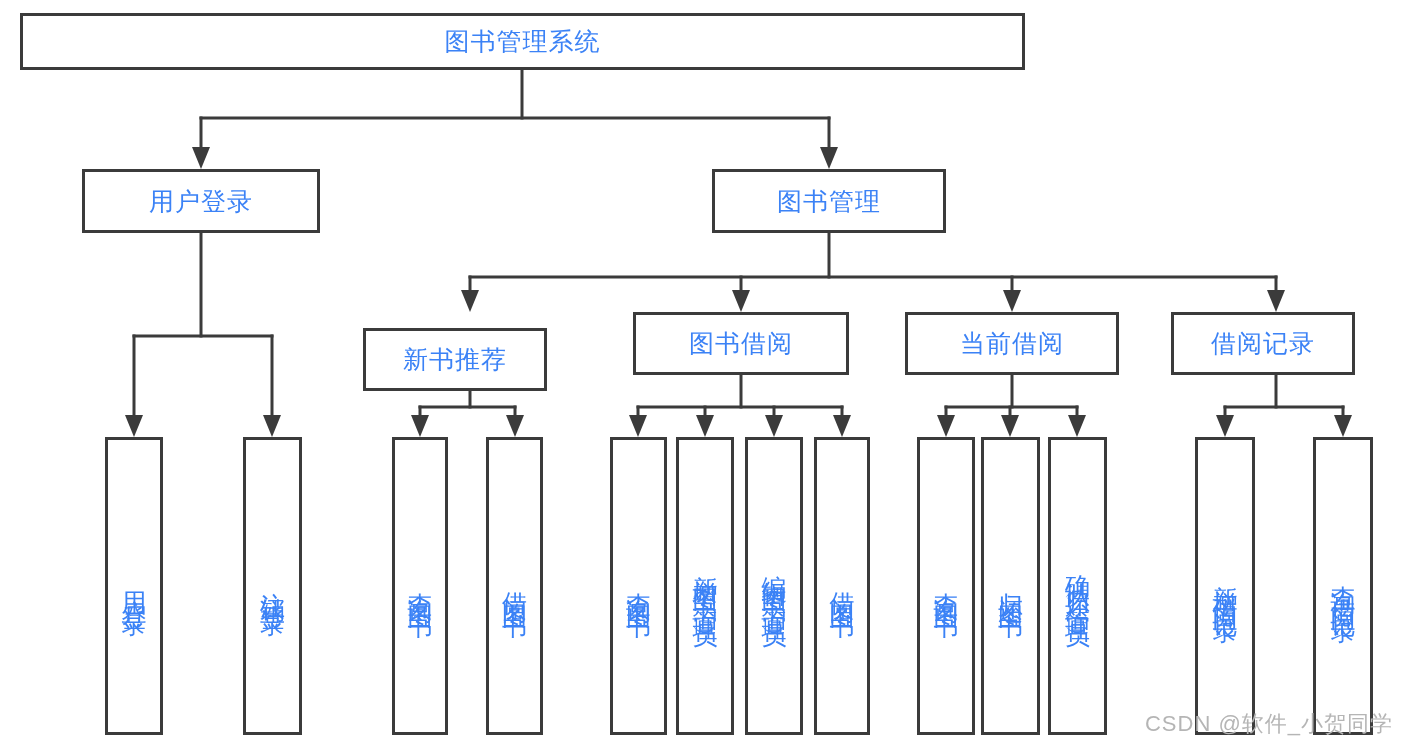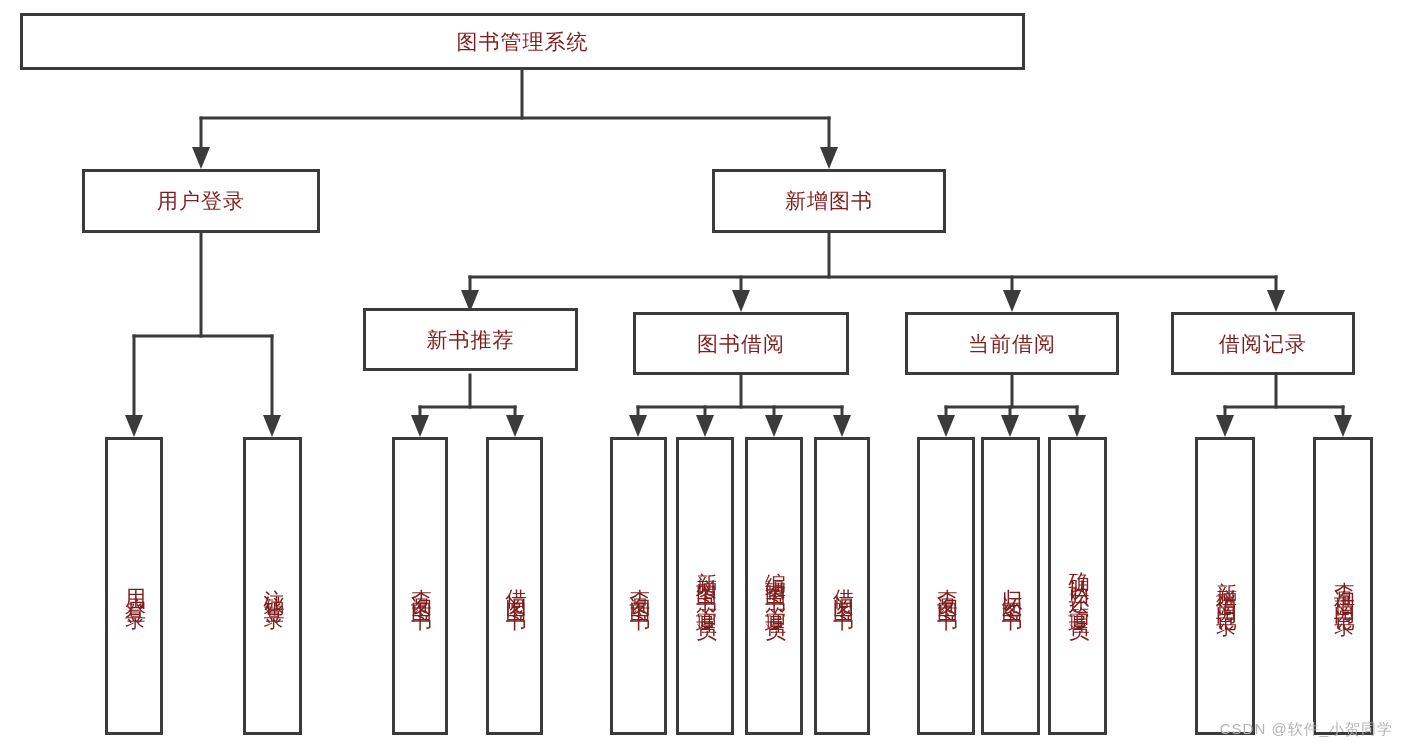--- a/index.html
+++ b/index.html
@@ -27,38 +27,37 @@
     stroke: none;
   }
   .box {
     position: absolute;
     box-sizing: border-box;
     border: 3px solid #3b3b3b;
     background: #ffffff;
     display: flex;
     align-items: center;
     justify-content: center;
-    color: #7f1d1d;
-    font-size: 21px;
+    color: #3b82f6;
+    font-size: 25px;
     text-align: center;
     white-space: nowrap;
-    font-family: Liberation Mono, monospace;
   }
   .hbox { letter-spacing: 1px; }
   .vbox {
     writing-mode: vertical-rl;
     letter-spacing: 7px;
     line-height: 1;
     white-space: nowrap;
   }
   .watermark {
     position: absolute;
     right: 12px;
     bottom: 8px;
-    font-size: 15px;
+    font-size: 22px;
     color: #b5b5b5;
     letter-spacing: 1px;
     pointer-events: none;
   }
 </style>
 </head>
 <body>
 
 <div class="canvas">
 
@@ -134,23 +133,23 @@
       <path d="M1225 407 V418"></path>
         <polygon points="1216,415 1234,415 1225,437"></polygon>
       <path d="M1343 407 V418"></path>
         <polygon points="1334,415 1352,415 1343,437"></polygon>
     </g>
   </svg>
 
   <div class="box hbox" style="left:20px;top:13px;width:1005px;height:57px">图书管理系统</div>
 
   <div class="box hbox" style="left:82px;top:169px;width:238px;height:64px">用户登录</div>
-  <div class="box hbox" style="left:712px;top:169px;width:234px;height:64px">新增图书</div>
+  <div class="box hbox" style="left:712px;top:169px;width:234px;height:64px">图书管理</div>
 
-  <div class="box hbox" style="left:363px;top:308px;width:215px;height:63px">新书推荐</div>
+  <div class="box hbox" style="left:363px;top:328px;width:184px;height:63px">新书推荐</div>
   <div class="box hbox" style="left:905px;top:312px;width:214px;height:63px">当前借阅</div>
   <div class="box hbox" style="left:633px;top:312px;width:216px;height:63px">图书借阅</div>
   <div class="box hbox" style="left:1171px;top:312px;width:184px;height:63px">借阅记录</div>
 
   <div class="box vbox" style="left:105px;top:437px;width:58px;height:298px">用户登录</div>
   <div class="box vbox" style="left:243px;top:437px;width:59px;height:298px">注销登录</div>
 
   <div class="box vbox" style="left:392px;top:437px;width:56px;height:298px">查询图书</div>
   <div class="box vbox" style="left:486px;top:437px;width:57px;height:298px">借阅图书</div>
 

